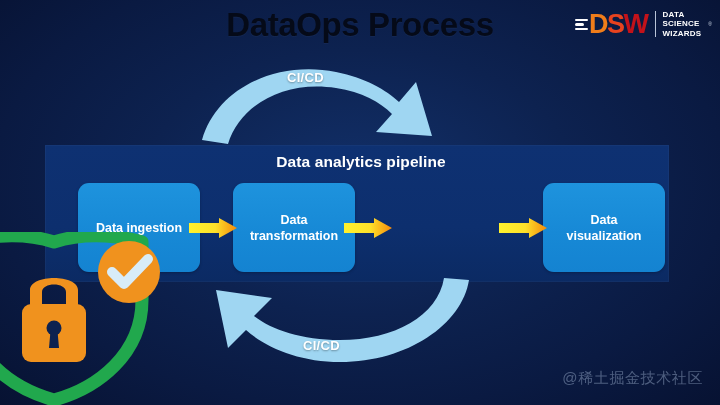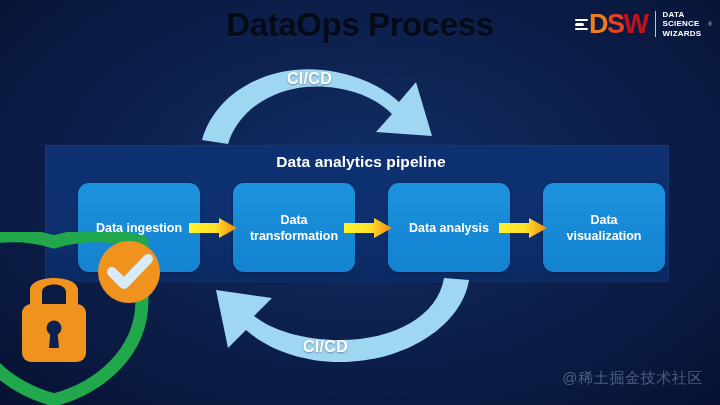--- a/index.html
+++ b/index.html
@@ -159,21 +159,21 @@
   #cicd-bottom-arrow {
     position: absolute;
     left: 190px;
     top: 276px;
     width: 285px;
     height: 92px;
   }
   .cicd-label {
     position: absolute;
     color: #ffffff;
-    font-size: 16px;
+    font-size: 13px;
     font-weight: bold;
     letter-spacing: 0.3px;
     text-shadow: 0 1px 2px rgba(0,0,0,0.35);
   }
   #cicd-top-label { left: 287px; top: 70px; }
   #cicd-bottom-label { left: 303px; top: 338px; }
 
   
   #security-badge {
     position: absolute;
@@ -235,23 +235,20 @@
 
   <div id="pipeline-panel">
     <div id="pipeline-title">Data analytics pipeline</div>
 
     <div class="stage-box b1">
       <span>Data ingestion</span>
     </div>
     <div class="stage-box b2">
       <span style="white-space:pre-line">Data
 transformation</span>
-    </div>
-    <div class="stage-box b3">
-      <span>Data analysis</span>
     </div>
     <div class="stage-box b4">
       <span style="white-space:pre-line">Data
 visualization</span>
     </div>
 
     <svg class="flow-arrow a1" viewBox="0 0 48 20">
       <defs>
         <linearGradient id="agrad" x1="0" y1="0" x2="1" y2="0">
           <stop offset="0%" stop-color="#fff22d"></stop>

